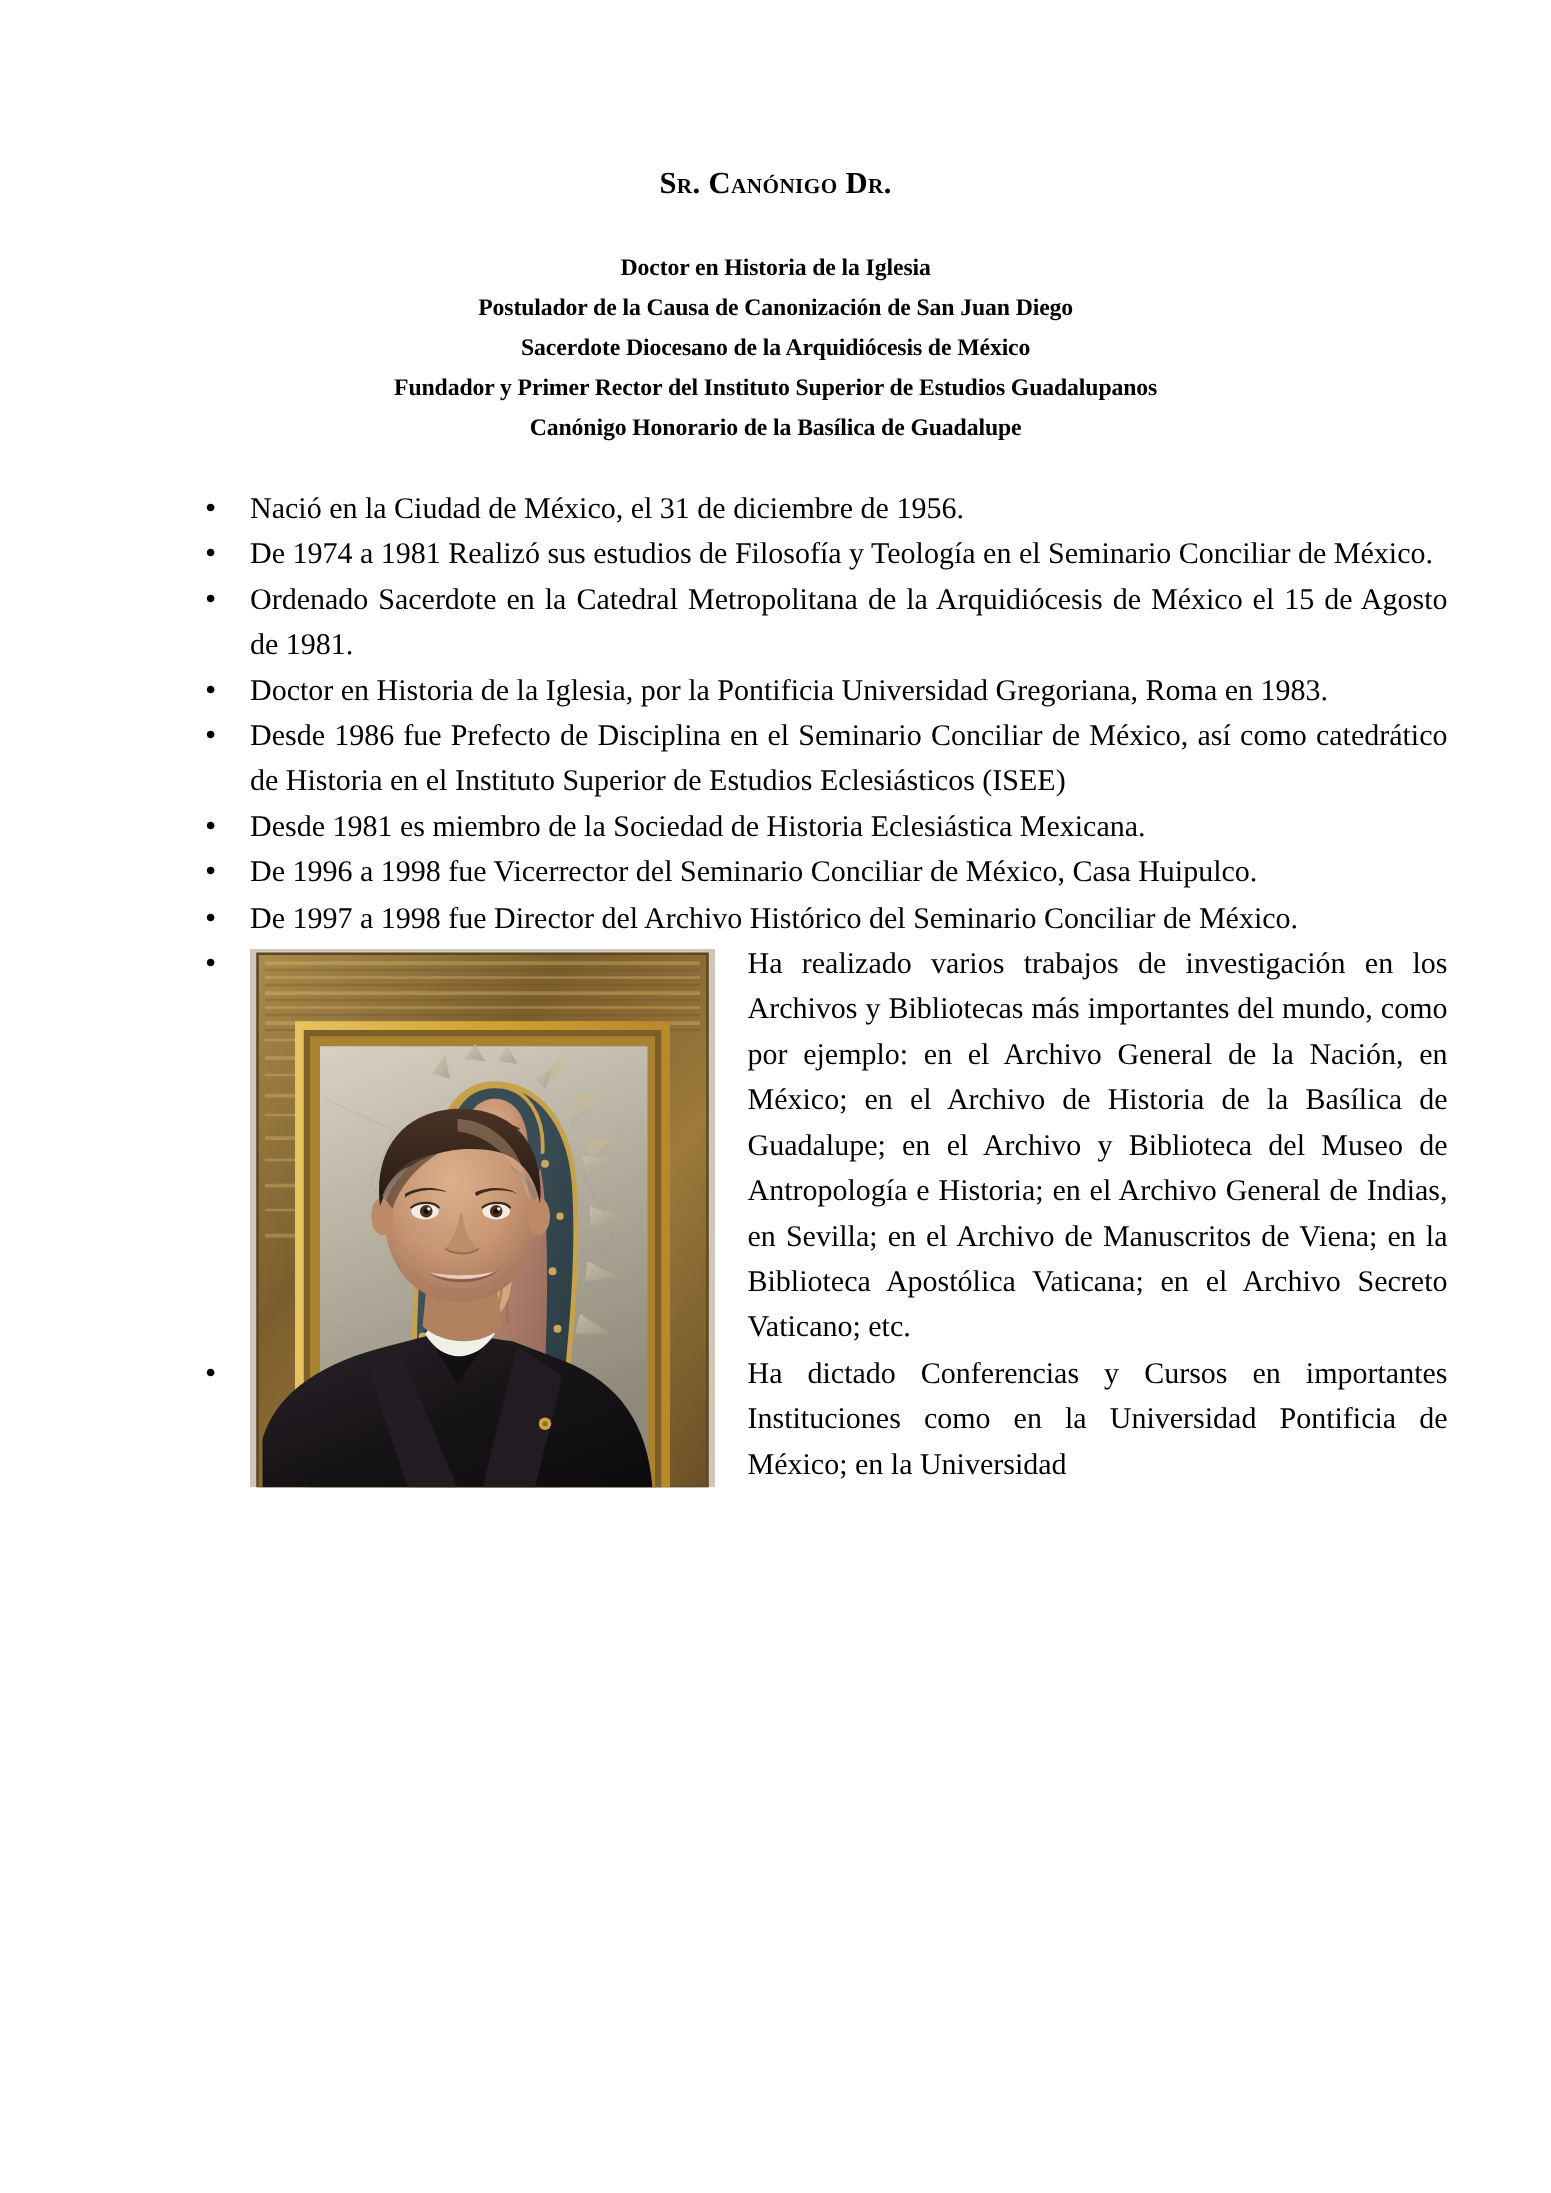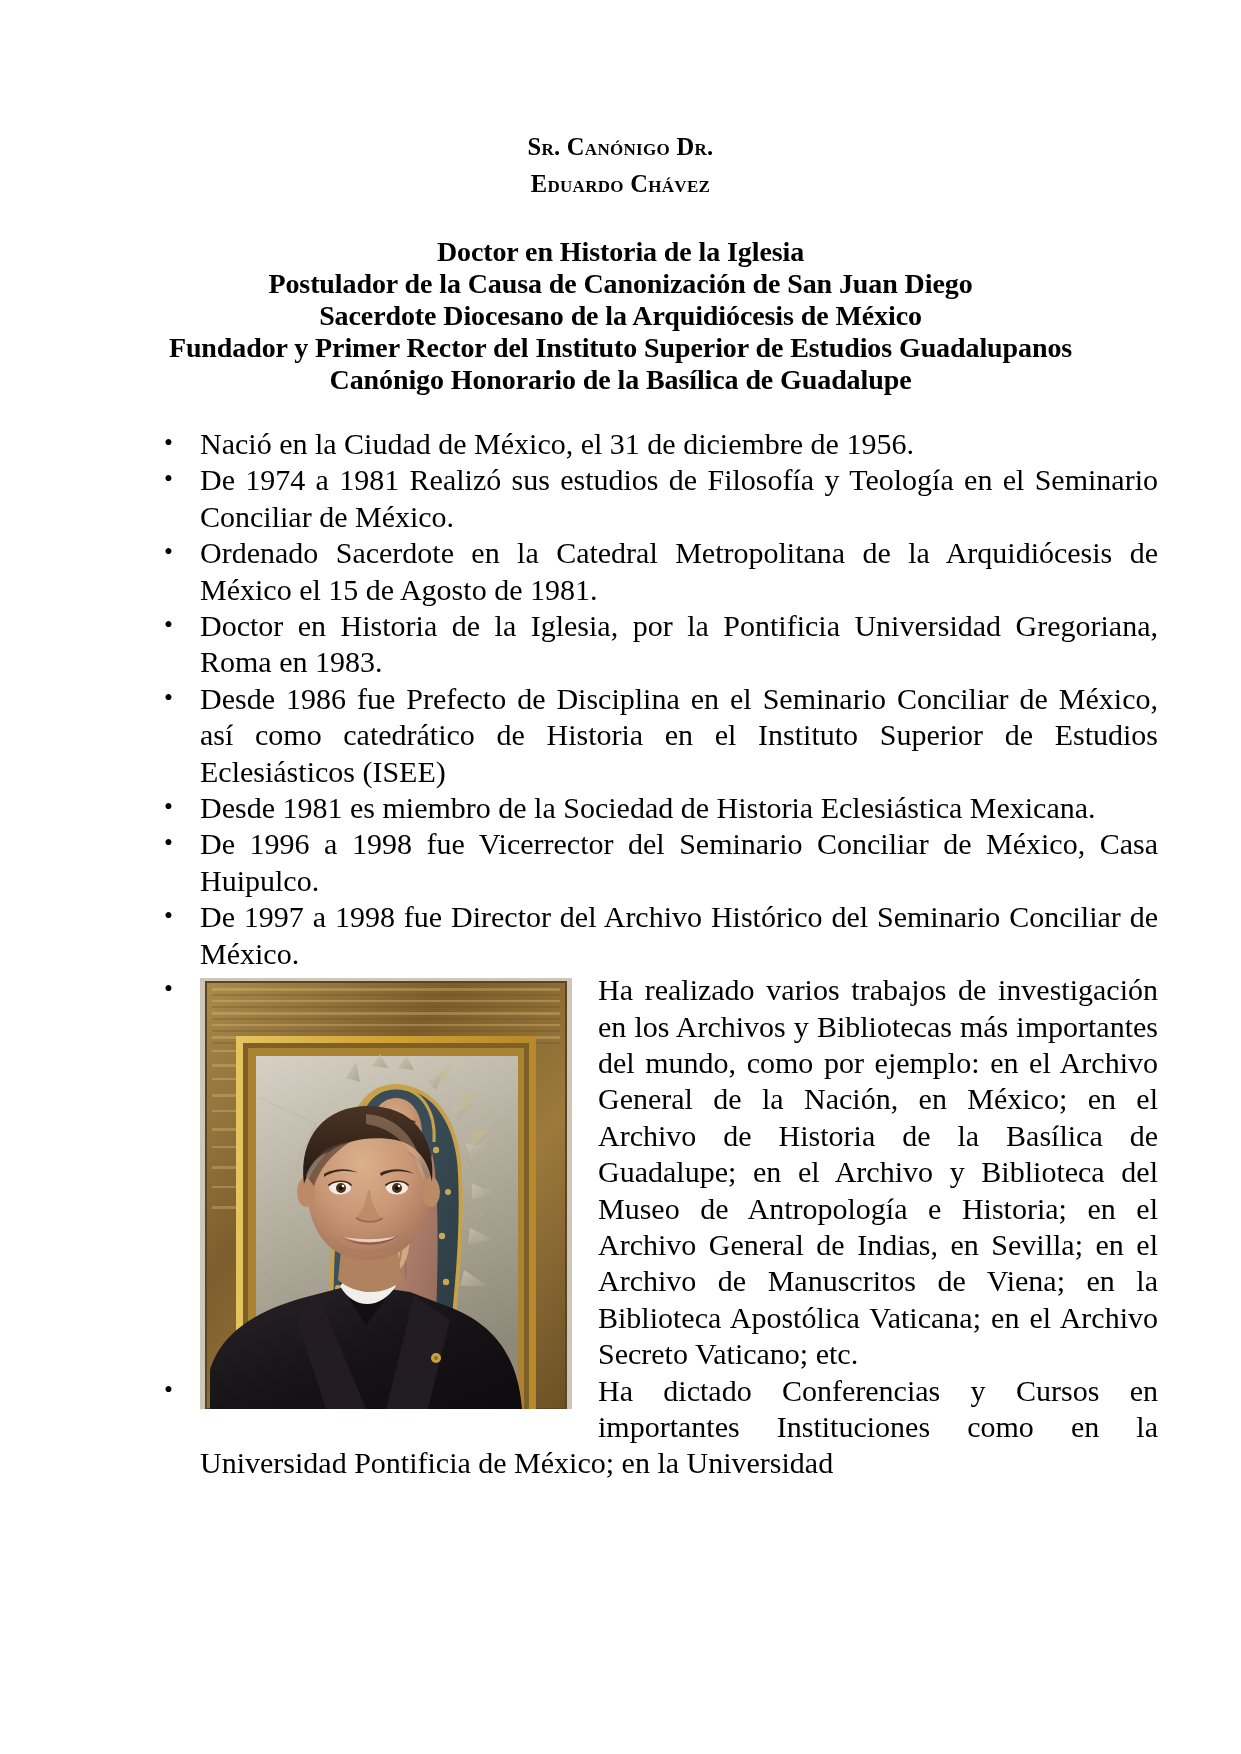--- a/index.html
+++ b/index.html
@@ -18,38 +18,38 @@
     font-weight:bold;
     font-size:24.5px;
     font-variant:small-caps;
     letter-spacing:0.3px;
     line-height:37px;
   }
 
   .subtitle-block { margin-top:34px; text-align:center; }
   .subtitle-line {
     font-weight:bold;
-    font-size:28px;
+    font-size:19px;
     line-height:32px;
     letter-spacing:-0.1px;
   }
 
   
   .body-wrap {
     margin-top:30px;
     padding-left:152px;
     padding-right:83px;
     position:relative;
   }
 
   ul.bullets { list-style:none; margin:0; padding:0; }
   ul.bullets > li {
     position:relative;
     padding-left:48px;
-    font-size:30px;
+    font-size:24px;
     line-height:36.4px;
     text-align:justify;
     text-justify:inter-word;
     margin:0;
   }
   ul.bullets > li > .bullet {
     position:absolute;
     left:12px;
     top:-1px;
     font-size:25.5px;
@@ -81,21 +81,20 @@
     line-height:26px;
   }
 </style>
 </head>
 <body>
 
 <div class="page">
 
   <div class="title-block">
     <div class="title-line">Sr. Canónigo Dr.</div>
-    <div class="title-line">Eduardo Chávez</div>
   </div>
 
   <div class="subtitle-block">
     <div class="subtitle-line">Doctor en Historia de la Iglesia</div>
     <div class="subtitle-line">Postulador de la Causa de Canonización de San Juan Diego</div>
     <div class="subtitle-line">Sacerdote Diocesano de la Arquidiócesis de México</div>
     <div class="subtitle-line">Fundador y Primer Rector del Instituto Superior de Estudios Guadalupanos</div>
     <div class="subtitle-line">Canónigo Honorario de la Basílica de Guadalupe</div>
   </div>
 

